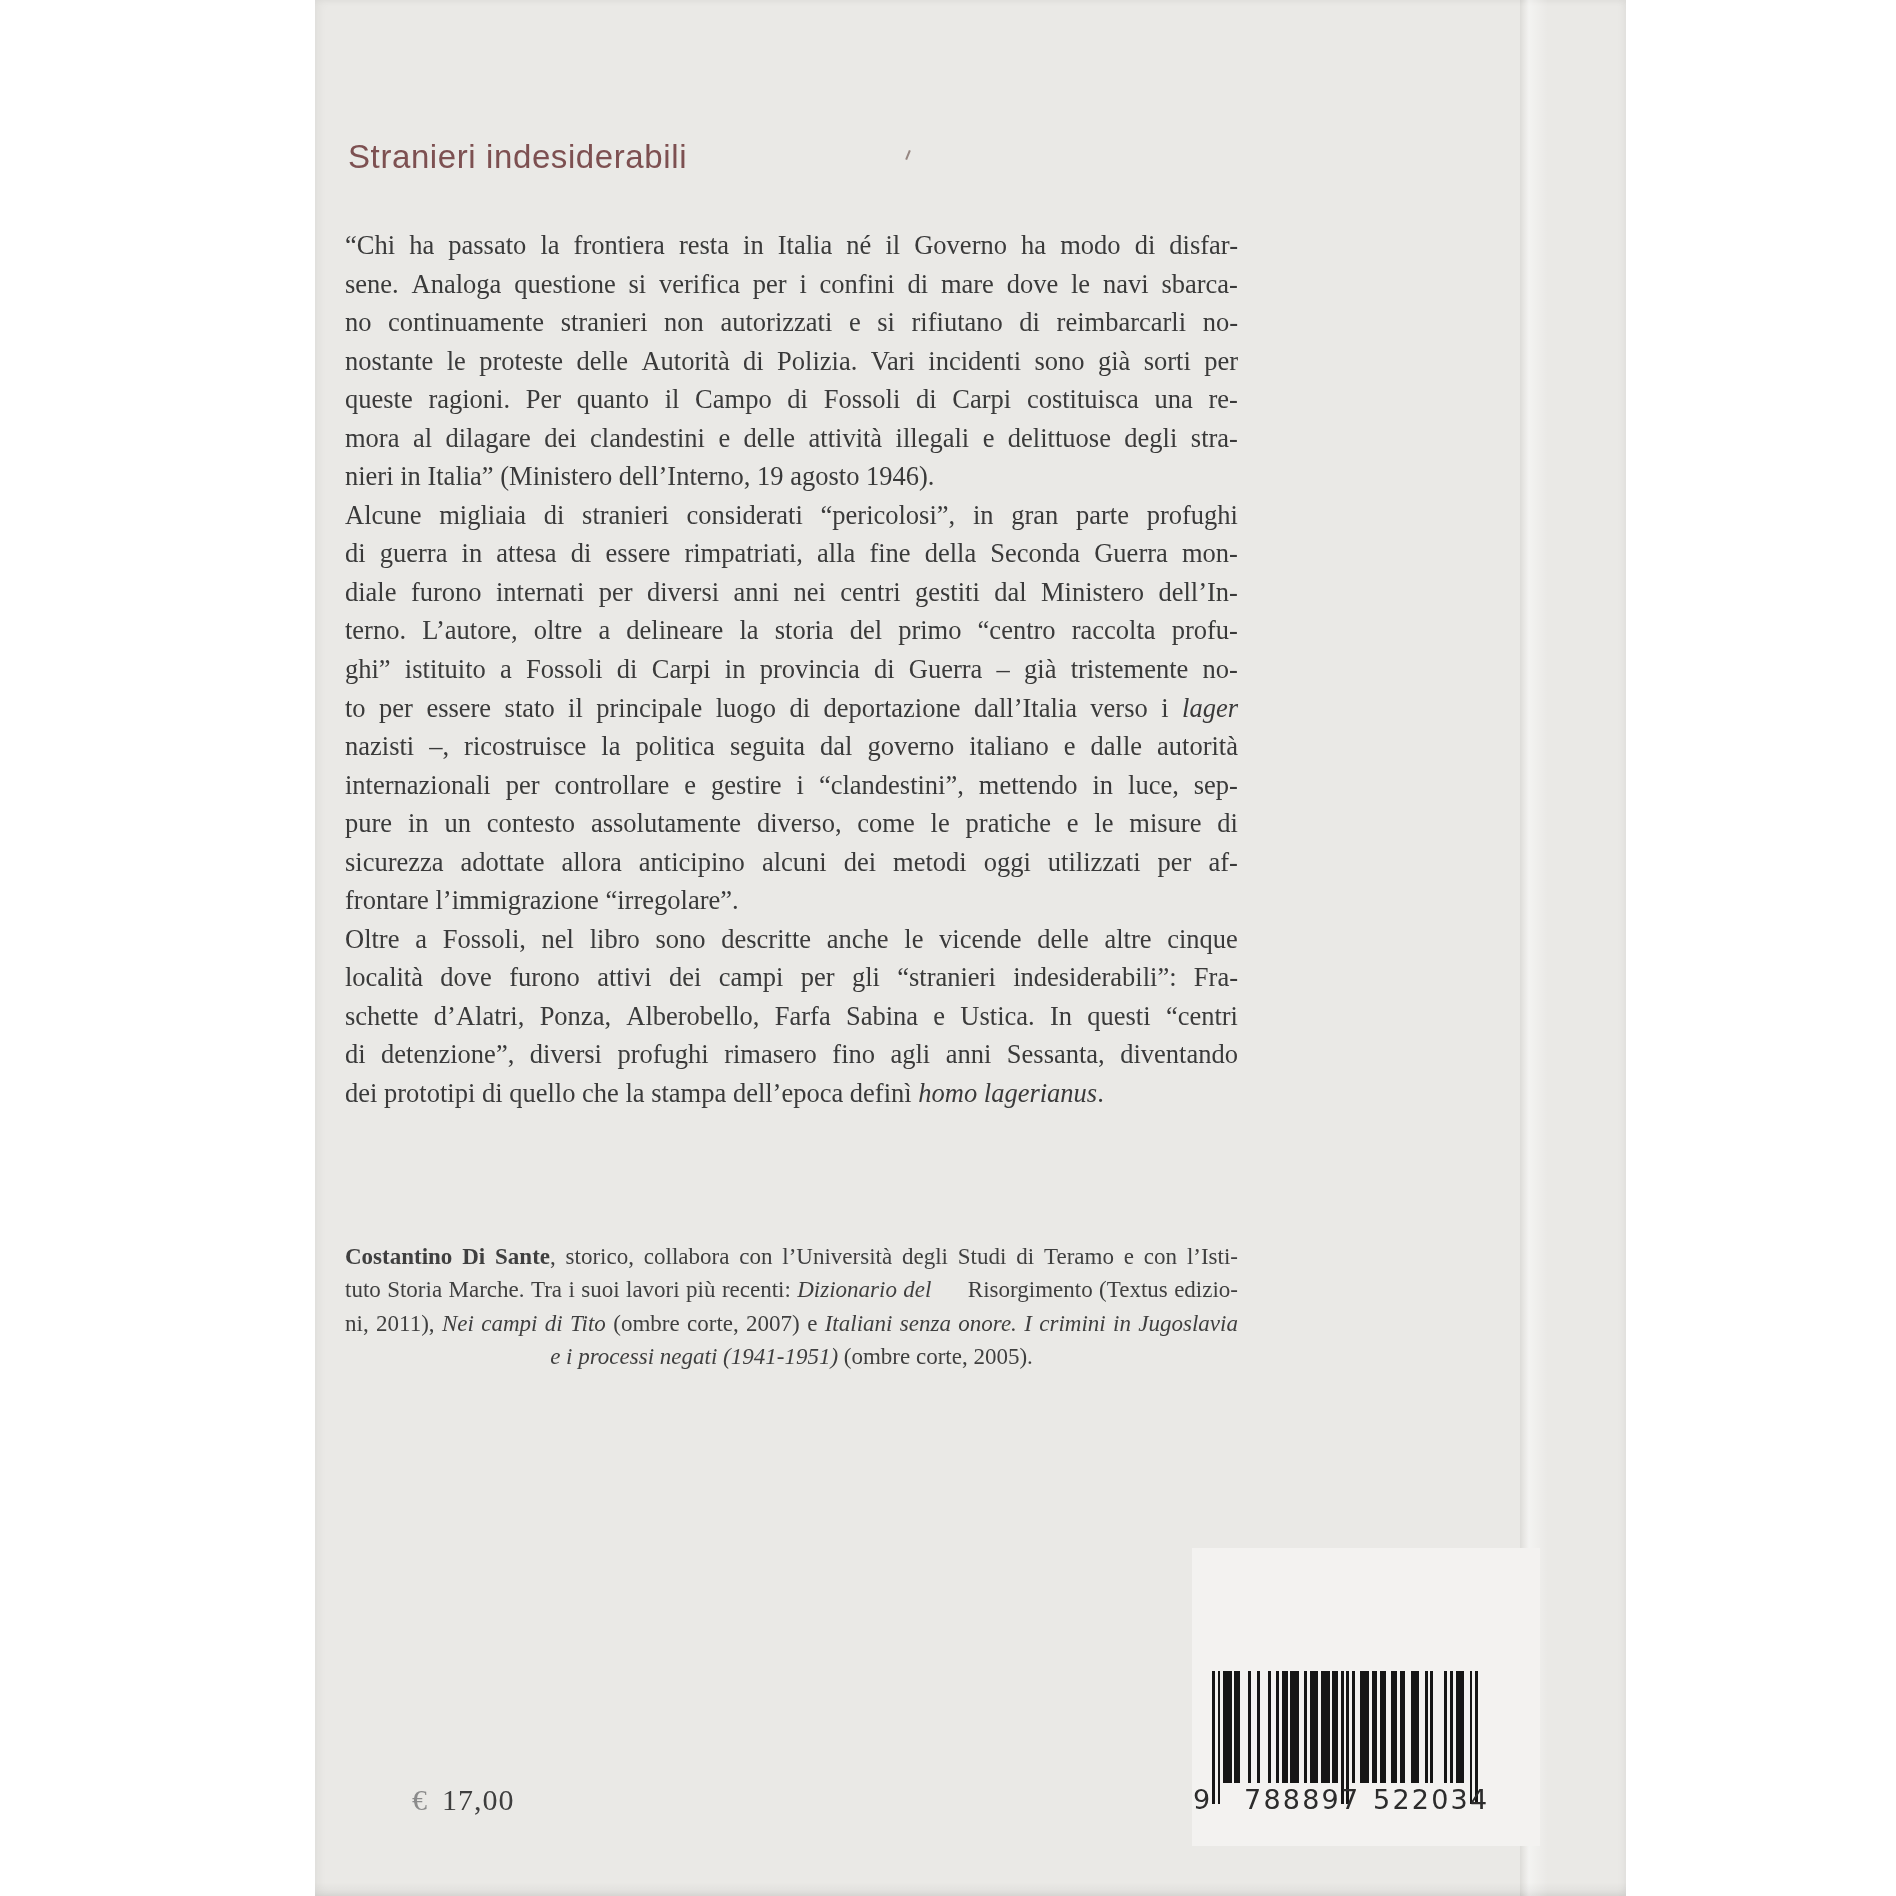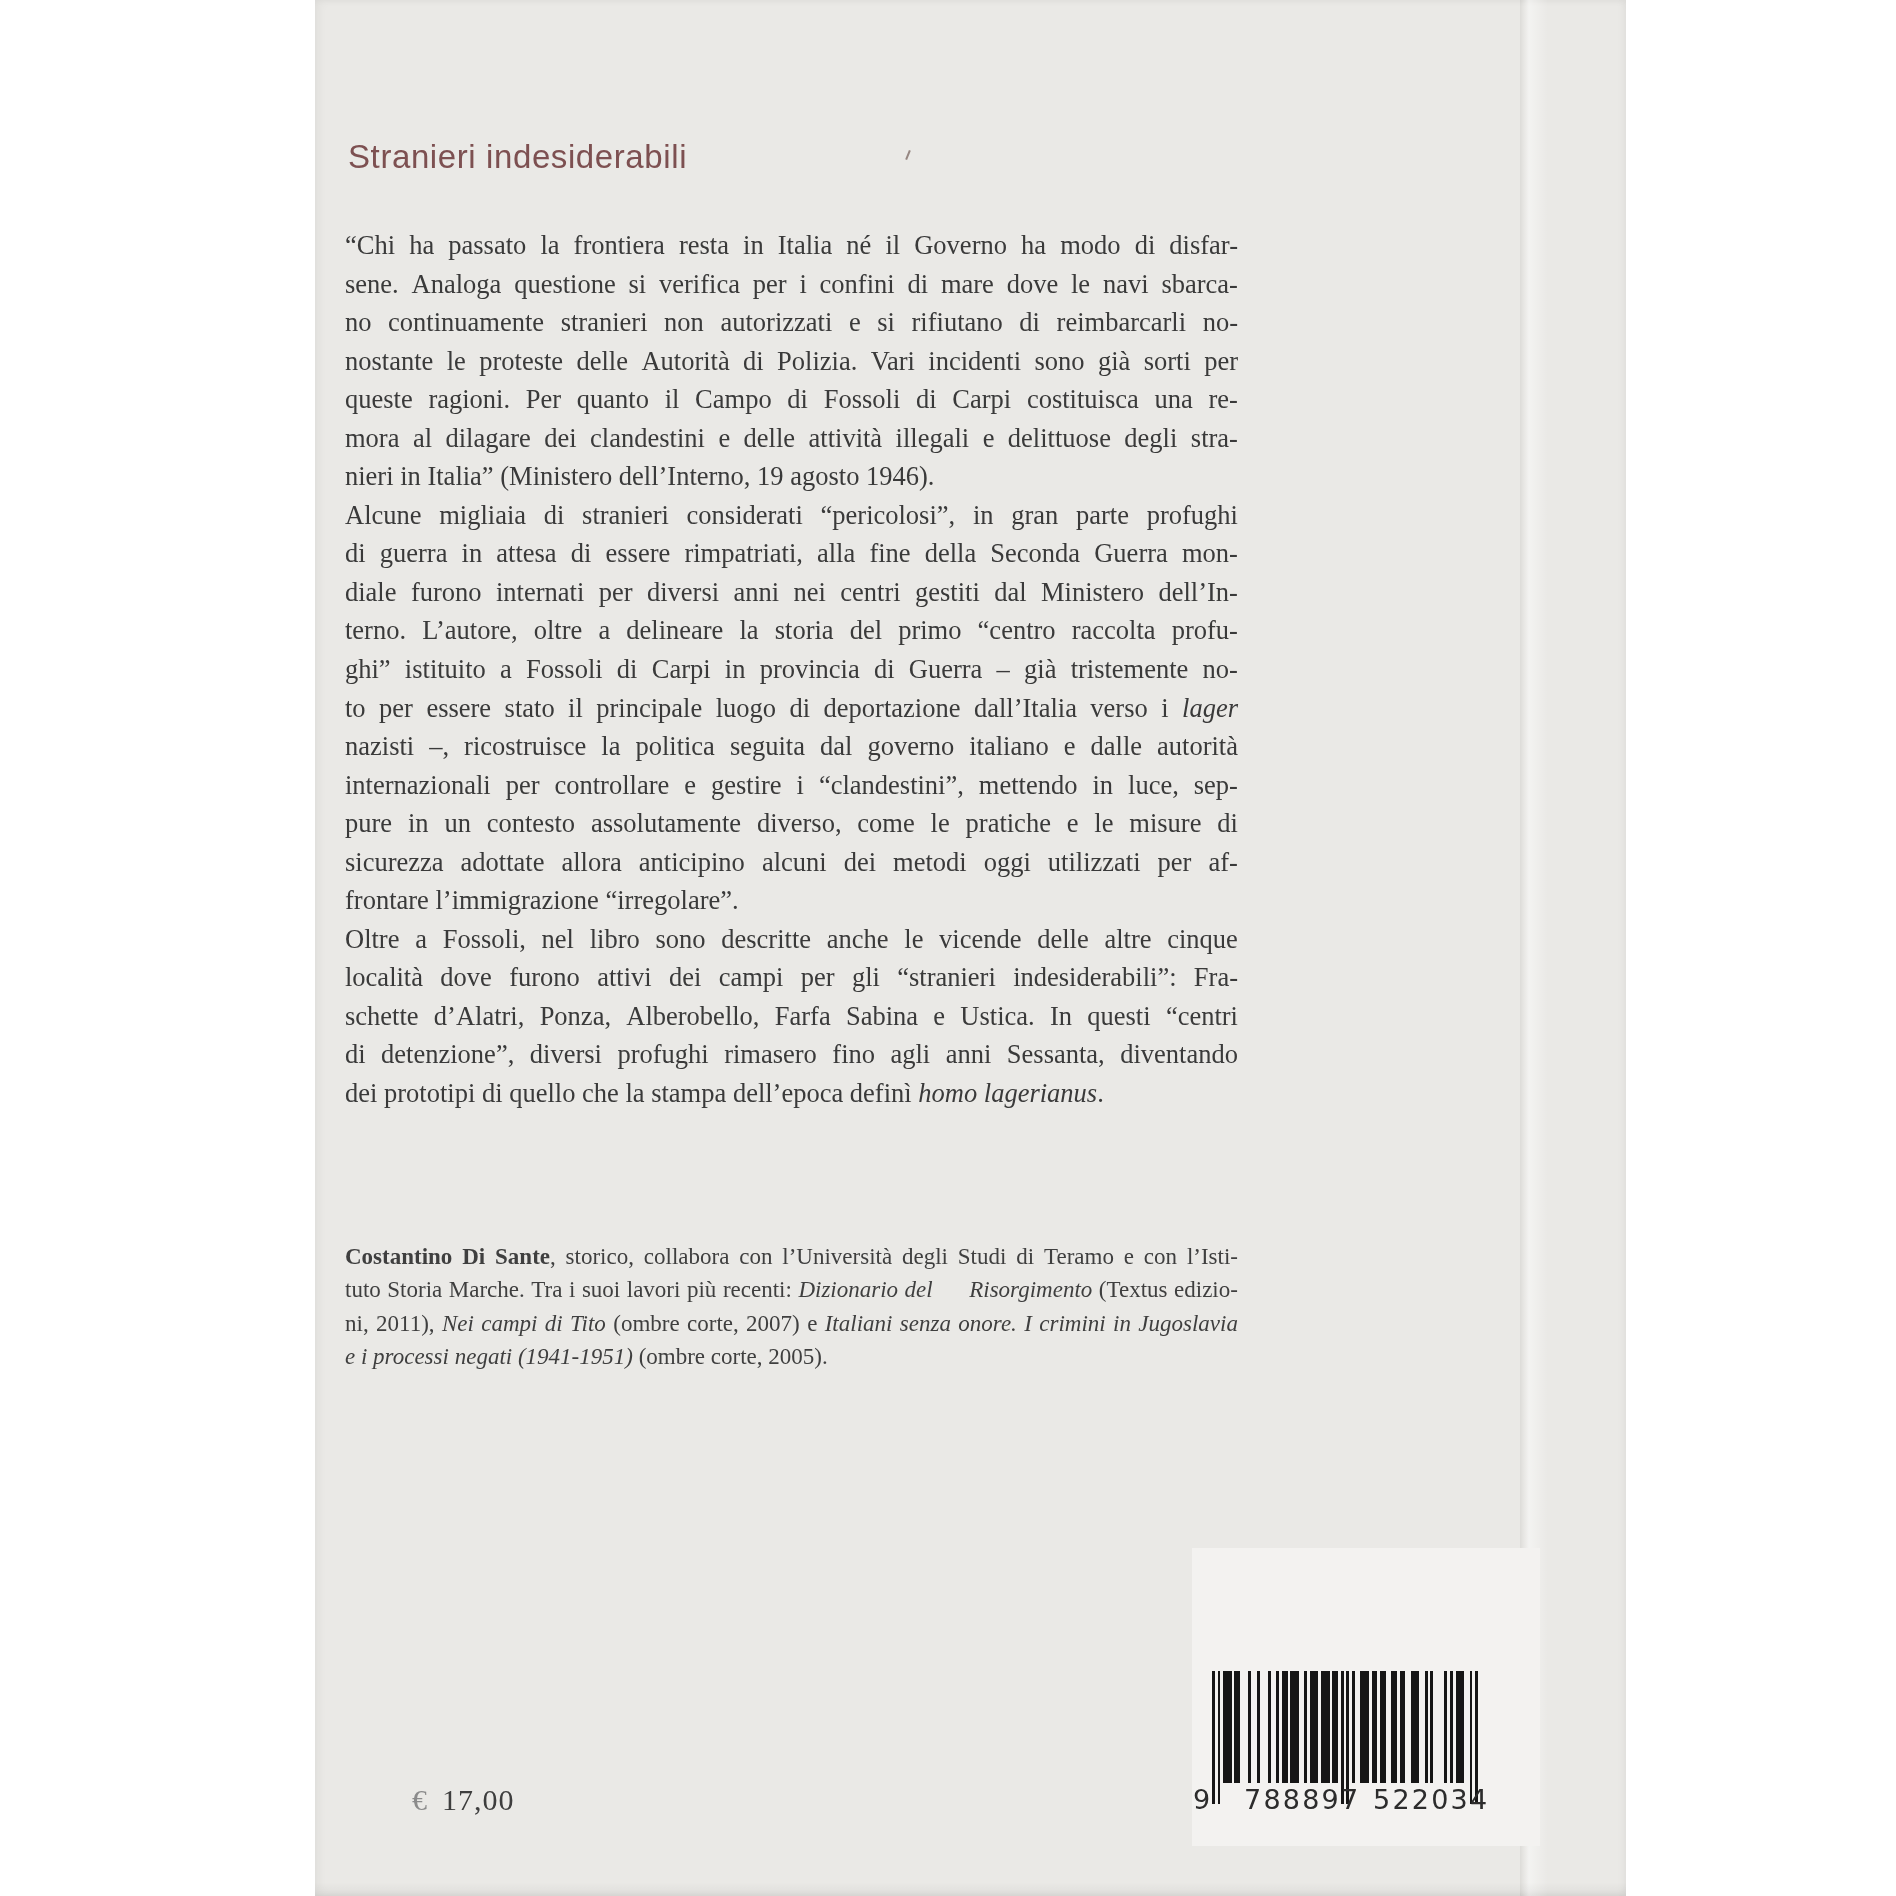--- a/index.html
+++ b/index.html
@@ -35,21 +35,21 @@
     position:absolute;left:30px;top:226px;width:893px;
     font-size:26.5px;color:#3a3a3a;
   }
   .bline{
     display:flex;justify-content:space-between;align-items:baseline;
     height:38.55px;line-height:38.55px;white-space:nowrap;
   }
   .bline.lastline{display:block;white-space:normal;}
   .bio{
     position:absolute;left:30px;top:1240px;width:893px;
-    font-size:23px;color:#3f3f3f;
+    font-size:23px;color:#3f3f3f;text-align:center;
   }
   .bio .bline{height:33.4px;line-height:33.4px;}
   .price{
     position:absolute;left:97px;top:1783px;font-size:30px;white-space:nowrap;
   }
   .price .cur{color:#8b8b8b;margin-right:15px;}
   .price .amt{color:#3e3e3e;letter-spacing:1px;}
   .barcode{
     position:absolute;left:877px;top:1548px;width:348px;height:298px;
     background:#f3f2f0;
@@ -386,21 +386,21 @@
           <span><span>Storia</span></span>
           <span><span>Marche.</span></span>
           <span><span>Tra</span></span>
           <span><span>i</span></span>
           <span><span>suoi</span></span>
           <span><span>lavori</span></span>
           <span><span>più</span></span>
           <span><span>recenti:</span></span>
           <span><span style="font-style: italic;">Dizionario</span></span>
           <span><span style="font-style: italic;">del</span></span>
-          <span><span style="font-style: italic; margin-left: 30px;">Risorgimento</span></span>
+          <span><span style=" margin-left: 30px;">Risorgimento</span></span>
           <span><span>(Textus</span></span>
           <span><span>edizio-</span></span>
         </div>
         <div class="bline">
           <span><span>ni,</span></span>
           <span><span>2011),</span></span>
           <span><span style="font-style: italic;">Nei</span></span>
           <span><span style="font-style: italic;">campi</span></span>
           <span><span style="font-style: italic;">di</span></span>
           <span><span style="font-style: italic;">Tito</span></span>

